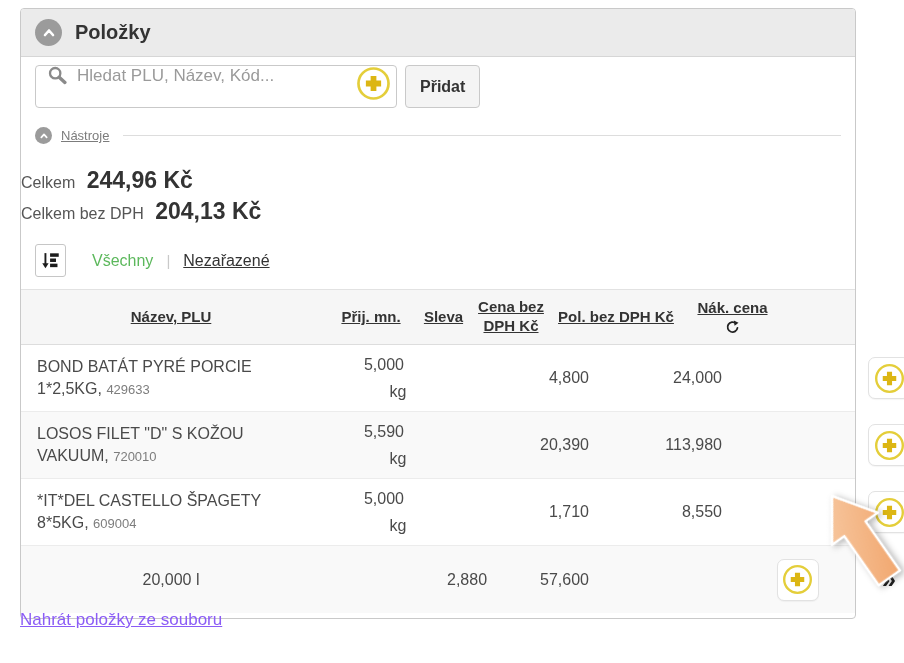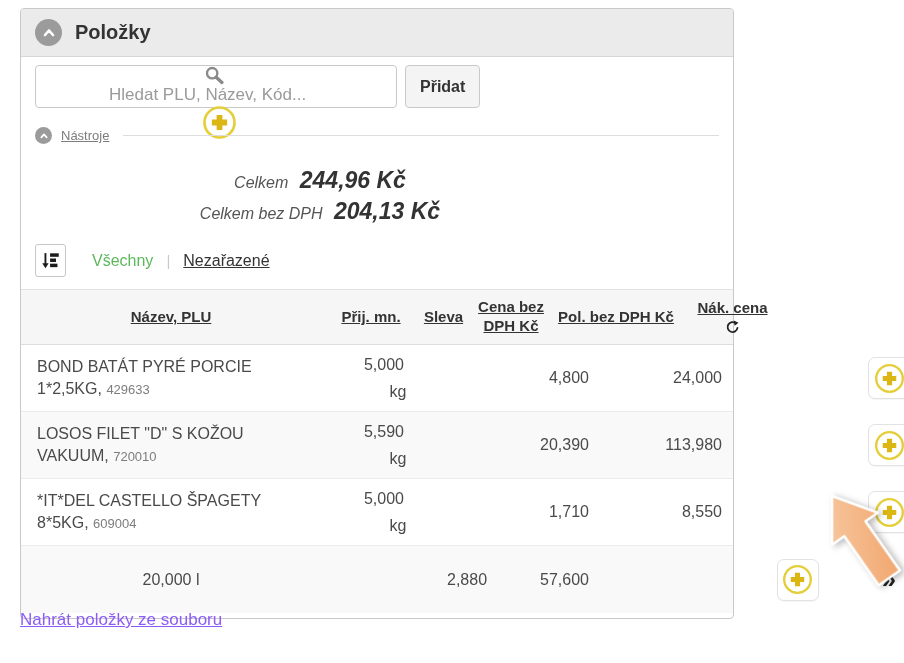--- a/index.html
+++ b/index.html
@@ -1,52 +1,52 @@
 <!DOCTYPE html>
 <html><head>
 <meta charset="utf-8">
 <style>
   * { box-sizing: border-box; margin: 0; padding: 0; }
   html,body { width: 904px; height: 663px; background: #fff;
     font-family: "Liberation Sans", sans-serif; color: #333; }
   body { position: relative; overflow: hidden; }
 
-  .panel { position: absolute; left: 20px; top: 8px; width: 714px;
+  .panel { position: absolute; left: 20px; top: 8px; width: 836px;
     border: 1px solid #c9c9c9; border-radius: 4px; background: #fff; }
 
   
   .panel-header { display: flex; align-items: center; gap: 13px;
     background: #ebebeb; border-bottom: 1px solid #d6d6d6;
     border-radius: 3px 3px 0 0; height: 48px; padding: 0 14px; }
   .circle-toggle { width: 27px; height: 27px; border-radius: 50%;
     background: #9b9b9b; display: flex; align-items: center; justify-content: center;
     border: none; cursor: pointer; flex: none; }
   .circle-toggle.small { width: 17px; height: 17px; }
   .panel-title { font-size: 20px; font-weight: bold; color: #333; }
 
   
   .search-row { display: flex; align-items: stretch; gap: 8px; padding: 8px 14px 10px; }
   .search-box { width: 362px; height: 43px; border: 1px solid #c9c9c9; border-radius: 4px;
-    display: flex; align-items: center; padding: 0 5px 0 12px; background: #fff; flex-direction: column; }
+    display: flex; align-items: flex-start; padding: 0 5px 0 12px; background: #fff; }
   .search-box input { flex: 1; border: none; outline: none; font-size: 17px;
     color: #555; font-family: "Liberation Sans", sans-serif; min-width: 0; }
   .search-box input::placeholder { color: #9a9a9a; }
   .icon-btn { background: none; border: none; padding: 0; cursor: pointer;
     display: flex; align-items: center; justify-content: center; }
   .add-btn { height: 43px; padding: 0 14px; background: #f4f4f4;
     border: 1px solid #c9c9c9; border-radius: 4px; font-size: 16px; font-weight: bold;
     color: #333; cursor: pointer; font-family: "Liberation Sans", sans-serif; }
 
   
   .tools-row { display: flex; align-items: center; padding: 9px 14px 0; }
   .tools-link { font-size: 13px; color: #7c7c7c; text-decoration: underline; margin-left: 9px; }
   .tools-rule { flex: 1; border-top: 1px solid #ddd; margin-left: 14px; }
 
   
-  .totals { text-align: center; padding: 22px 114px 0 0; font-style: italic; }
+  .totals { text-align: left; padding: 22px 114px 0 0; }
   .totals-line { line-height: 29px; }
   .totals-label { font-size: 16px; color: #555; }
   .totals-value { font-size: 23px; font-weight: bold; color: #333; margin-left: 7px; }
 
   
   .filter-row { display: flex; align-items: center; padding: 16px 14px 12px; }
   .sort-btn { width: 31px; height: 33px; border: 1px solid #c6c6c6; border-radius: 3px;
     background: #fff; display: flex; align-items: center; justify-content: center; cursor: pointer; }
   .tab-all { font-size: 16px; color: #5cb85c; text-decoration: none; margin-left: 26px; }
   .tab-divider { color: #c9c9c9; font-size: 15px; margin: 0 13px; }

